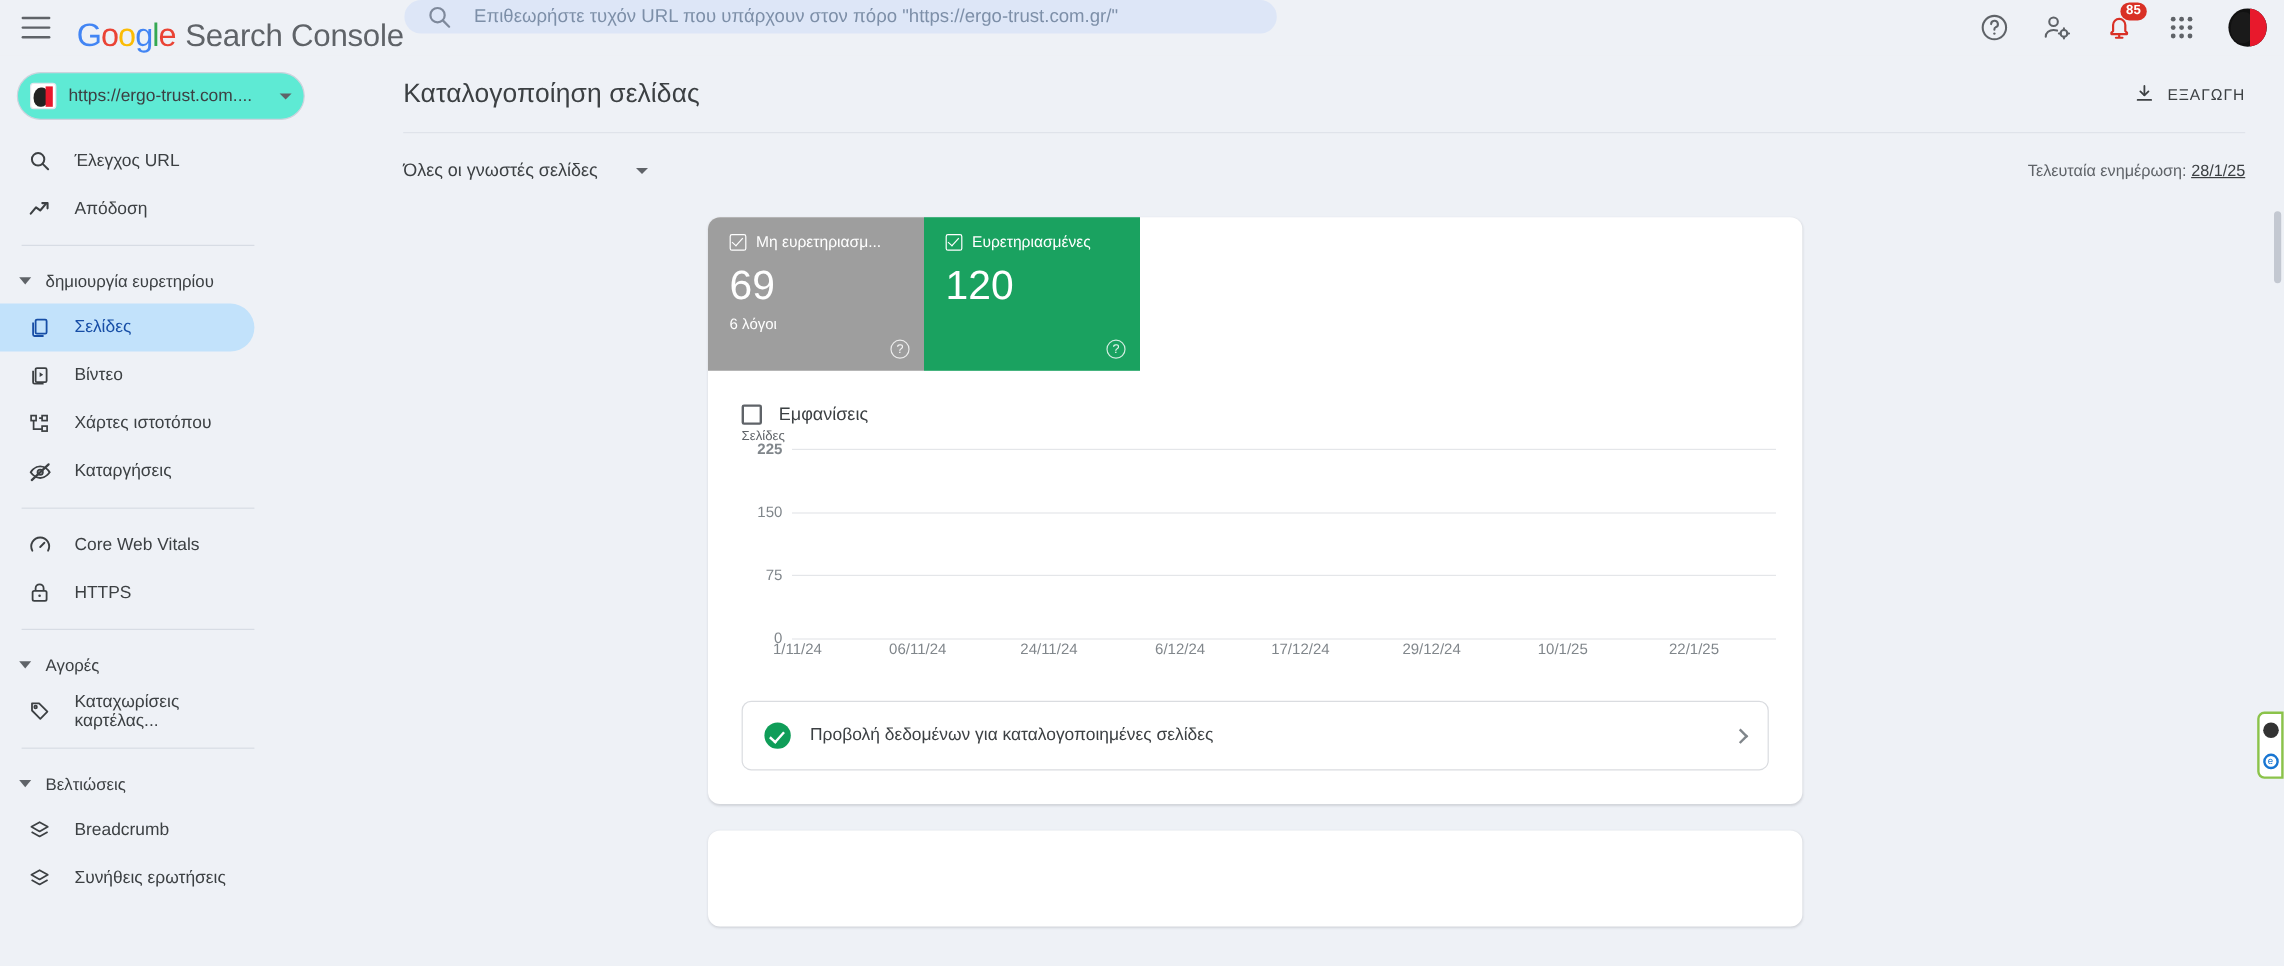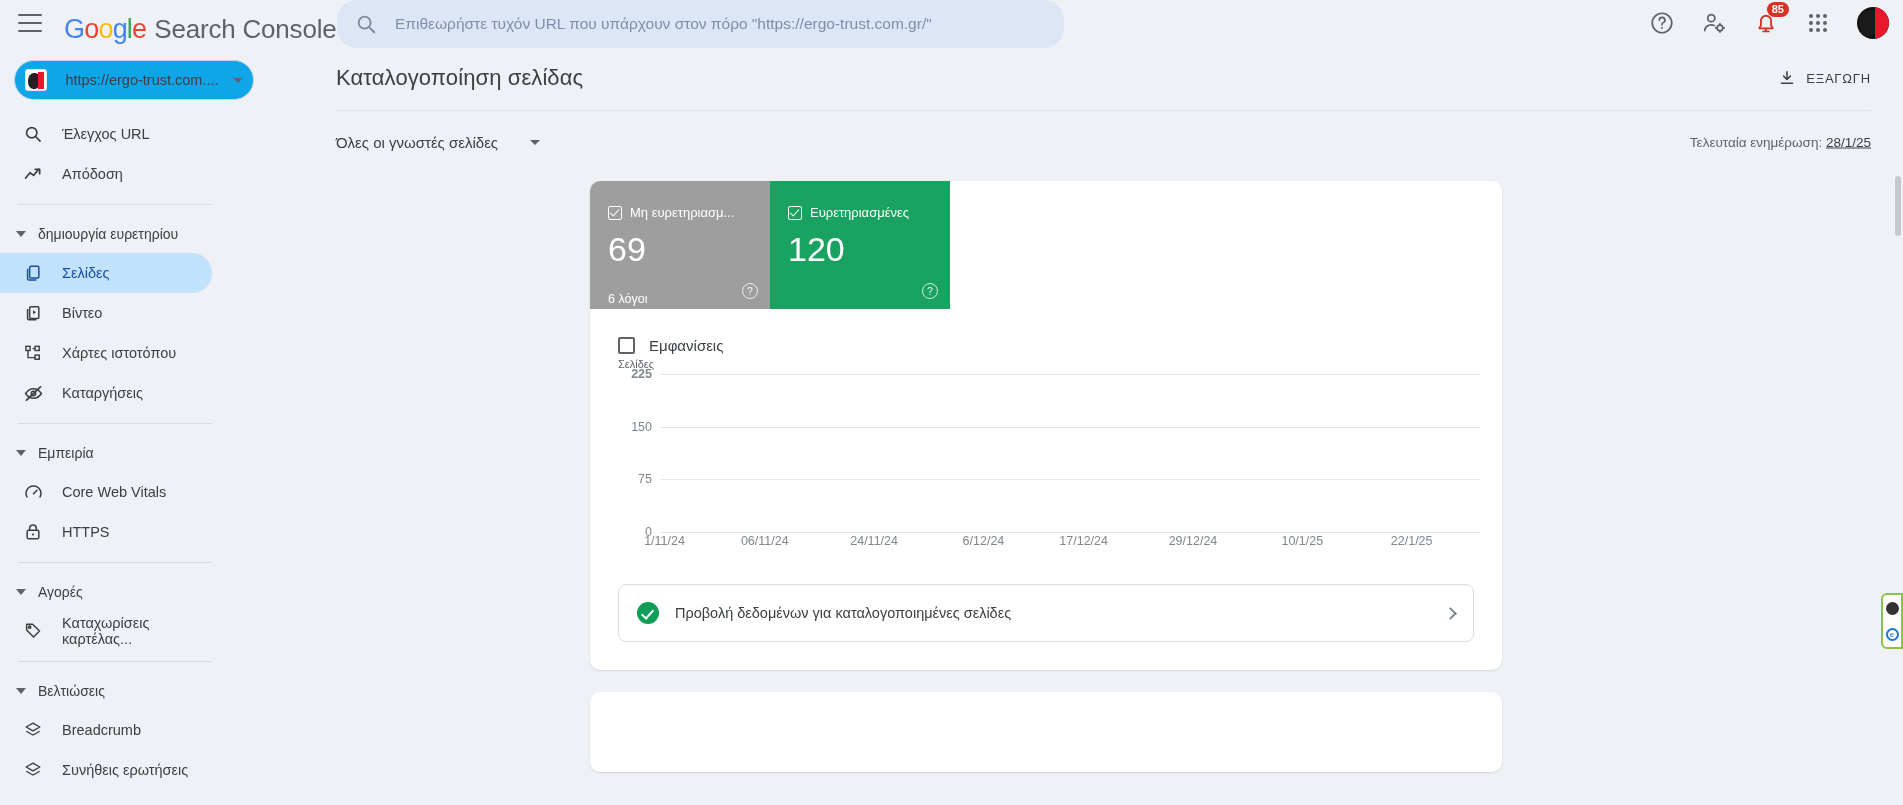--- a/index.html
+++ b/index.html
@@ -33,21 +33,21 @@
   .gword span:nth-child(1){color:#4285F4;}
   .gword span:nth-child(2){color:#EA4335;}
   .gword span:nth-child(3){color:#FBBC05;}
   .gword span:nth-child(4){color:#4285F4;}
   .gword span:nth-child(5){color:#34A853;}
   .gword span:nth-child(6){color:#EA4335;}
   .brandtail { margin-left: 8px; color: #5f6368; font-size: 26px; font-weight: 400; letter-spacing:-0.2px;}
 
   .searchbar {
     position: absolute; left: 337px; top: 0px;
-    width: 727px; height: 48px;
+    width: 727px; height: 28px;
     background: #dde6f7;
     border-radius: 20px;
     display: flex; align-items: center;
     padding: 0 18px;
     text-align: right;
   }
   .searchbar .sicon { width: 22px; height: 22px; flex: 0 0 22px; margin-right: 18px; opacity:.75;}
   .searchbar .sph {
     color: #7d8fa8; font-size: 15.5px; white-space: nowrap; overflow: hidden;
   }
@@ -79,21 +79,21 @@
     width: 270px; height: 759px;
     background: #eef1f6;
     overflow: hidden;
     z-index: 30;
   }
   .prop-select {
     margin: 14px 0 0 14px;
     width: 240px; height: 40px;
     border: 1px solid #cdd3dd; border-radius: 22px;
     display: flex; align-items: center; padding: 14px 10px;
-    background: #0ea5e9; cursor: pointer; text-align: center;
+    background: #5eead4; cursor: pointer;
   }
   .prop-fav {
     width: 22px; height: 22px; border-radius:3px; background:#fff;
     margin-right: 10px; position: relative; overflow:hidden; flex:0 0 22px;
     border: 1px solid #e3e7ee;
   }
   .prop-fav .h { position:absolute; right:2px; top:2px; width:6px; height:17px; background:#e8192c;}
   .prop-fav .s { position:absolute; left:2px; top:3px; width:12px; height:16px; background:#222; border-radius:50% 40% 45% 45%;}
   .prop-label { font-size: 14.5px; color: #3c4043; flex:1; white-space:nowrap; overflow:hidden;}
   .caret-dn { width:0;height:0;border-left:5px solid transparent;border-right:5px solid transparent;border-top:5px solid #5f6368; margin-left:6px;}
@@ -155,39 +155,39 @@
     margin: 8px 36px 22px 320px;
     background:#fff; border-radius: 10px;
     box-shadow: 0 1px 2px rgba(60,64,67,.16);
     padding: 0 0 28px 0;
     width: 912px;
   }
   .card2 { margin-top:0; height: 80px; }
 
   .metrics { display:flex; }
   .metric {
-    width: 180px; height: 128px; padding: 24px 14px 12px 18px;
+    width: 180px; height: 128px; padding: 13px 14px 12px 18px;
     position: relative; color:#fff; cursor:pointer;
   }
   .metric:first-child { border-radius: 10px 0 0 0; }
   .m-grey { background:#9e9e9e; }
   .m-green { background:#1aa260; }
   .m-top { display:flex; align-items:center; gap:8px; }
   .cbox {
     width:14px;height:14px;border:1.6px solid #fff;border-radius:2px;
     position:relative; flex:0 0 14px;
   }
   .cbox::after{
     content:""; position:absolute; left:3.2px; top:0.5px;
     width:4px;height:8px;border:solid #fff;border-width:0 1.8px 1.8px 0;
     transform: rotate(42deg);
   }
   .m-label { font-size:13px; white-space:nowrap; overflow:hidden; max-width:140px;}
   .m-value { font-size:34px; font-weight:400; margin-top:10px; line-height:38px;}
-  .m-sub { font-size:12.5px; margin-top:24px; }
+  .m-sub { font-size:12.5px; margin-top:6px; }
   .m-help {
     position:absolute; right:12px; bottom:10px;
     width:16px;height:16px;border:1.3px solid rgba(255,255,255,.8);border-radius:50%;
     font-size:10.5px; line-height:14px; text-align:center; color:rgba(255,255,255,.9);
   }
 
   .imp-row { display:flex; align-items:center; gap:14px; padding: 28px 0 0 28px; cursor:pointer; }
   .cbox-dark { width:17px;height:17px;border:2px solid #5f6368;border-radius:2px; flex:0 0 17px;}
   .imp-label { font-size:15px; color:#3c4043; }
 
@@ -378,24 +378,20 @@
             <path d="M3 12s3.6-5.5 9-5.5 9 5.5 9 5.5-3.6 5.5-9 5.5S3 12 3 12z"></path>
             <circle cx="12" cy="12" r="2.5"></circle>
             <line x1="4" y1="19.5" x2="20" y2="4.5" stroke-linecap="round" stroke-width="2.1"></line>
           </svg>
       </span>
       <span>Καταργήσεις</span>
     </div>
 
     <div class="divider"></div>
 
-    <div class="nav-group">
-      <span class="tw"></span>
-      <span>Εμπειρία</span>
-    </div>
     <div class="nav-item">
       <span class="ico">
         <svg viewBox="0 0 24 24" width="21" height="21" fill="none" stroke="currentColor" stroke-width="1.8">
             <path d="M4.5 17a8.5 8.5 0 1 1 15 0" stroke-linecap="round"></path>
             <path d="M12 13.5l4-4" stroke-linecap="round"></path>
           </svg>
       </span>
       <span>Core Web Vitals</span>
     </div>
     <div class="nav-item">

